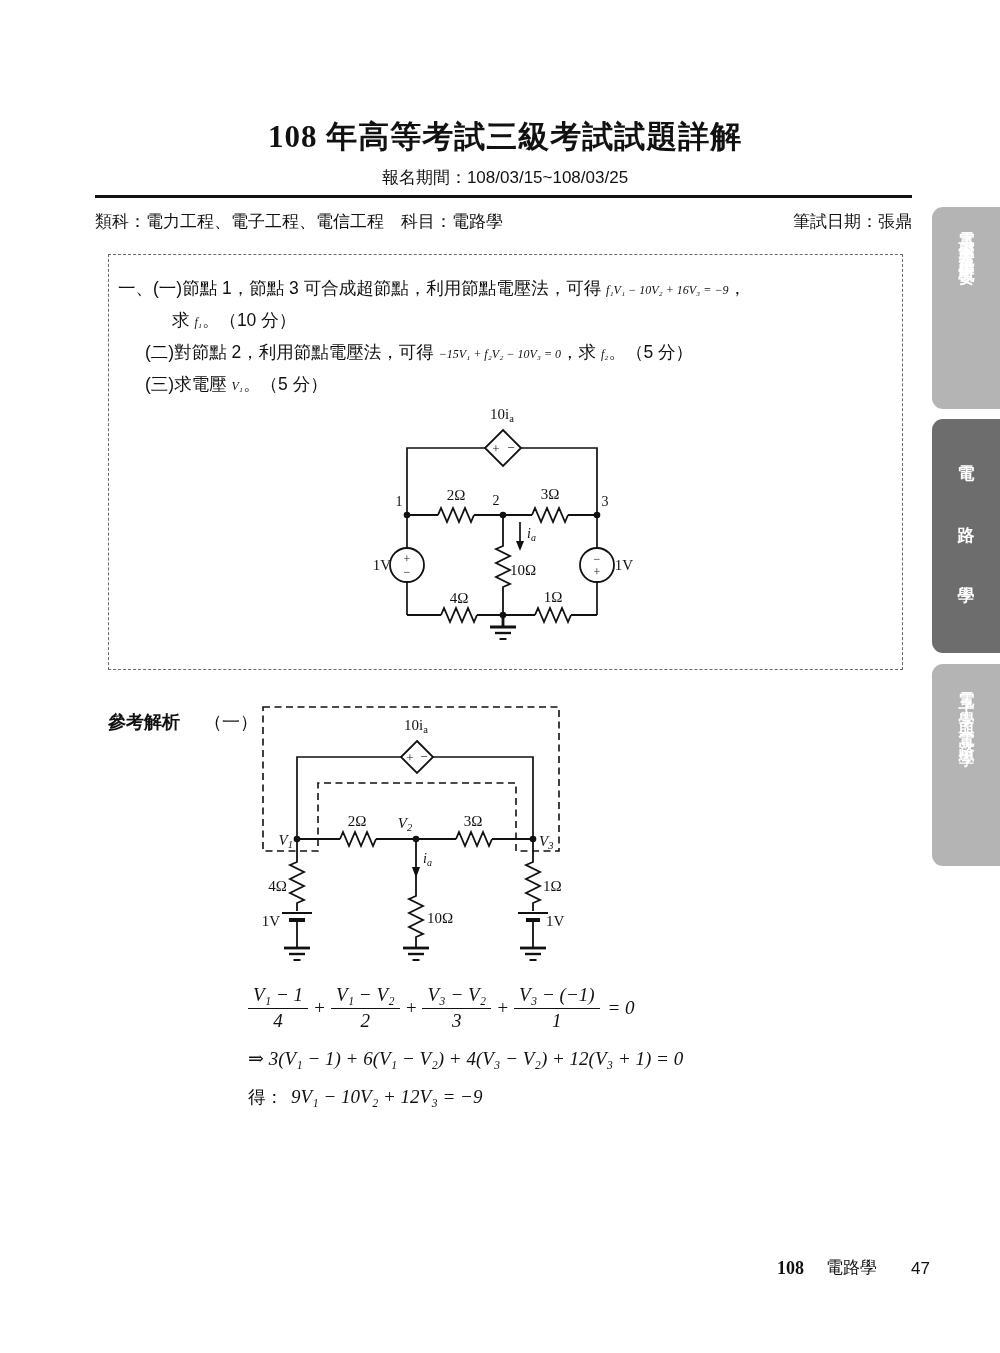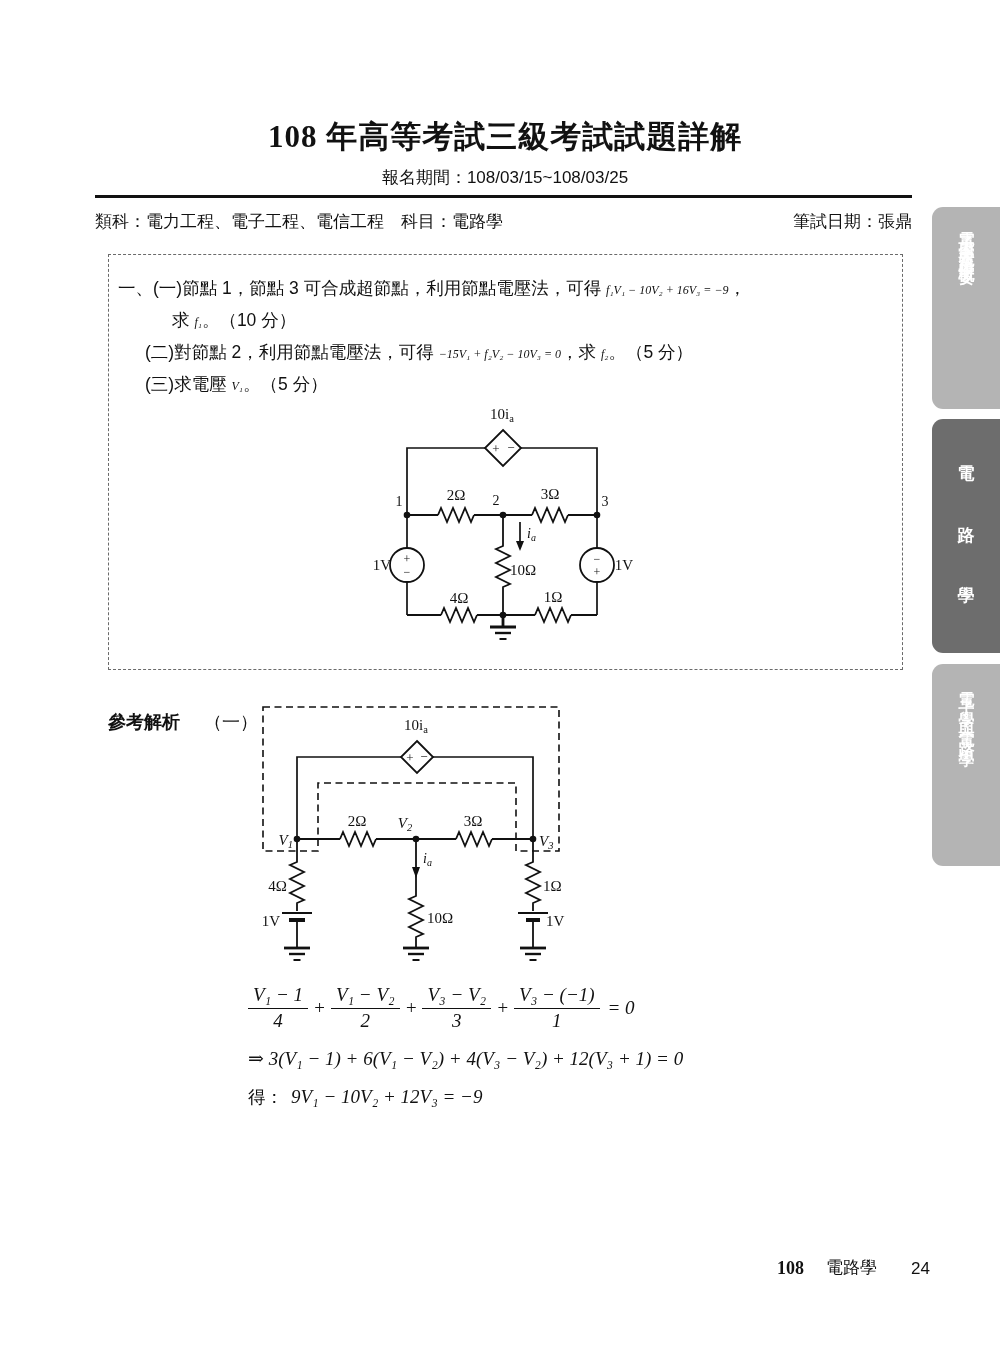--- a/index.html
+++ b/index.html
@@ -218,21 +218,21 @@
       </span>
     <span class="tail">= 0</span>
   </div>
   <div class="eqline">⇒ 3(V₁ − 1) + 6(V₁ − V₂) + 4(V₃ − V₂) + 12(V₃ + 1) = 0</div>
   <div class="eqline"><span class="eqlabel">得：</span><span>9V₁ − 10V₂ + 12V₃ = −9</span></div>
 </div>
 
 <div class="abs footer">
   <span class="yr">108</span>
   <span>電路學</span>
-  <span class="pg">24</span>
+  <span class="pg">47</span>
 </div>
 
 <div class="abs tab tab1">
   <span>電子學與電路學概要</span>
 </div>
 <div class="abs tab tab2">
   <span>電路學</span>
 </div>
 <div class="abs tab tab3">
   <span>電子學與電路學</span>

